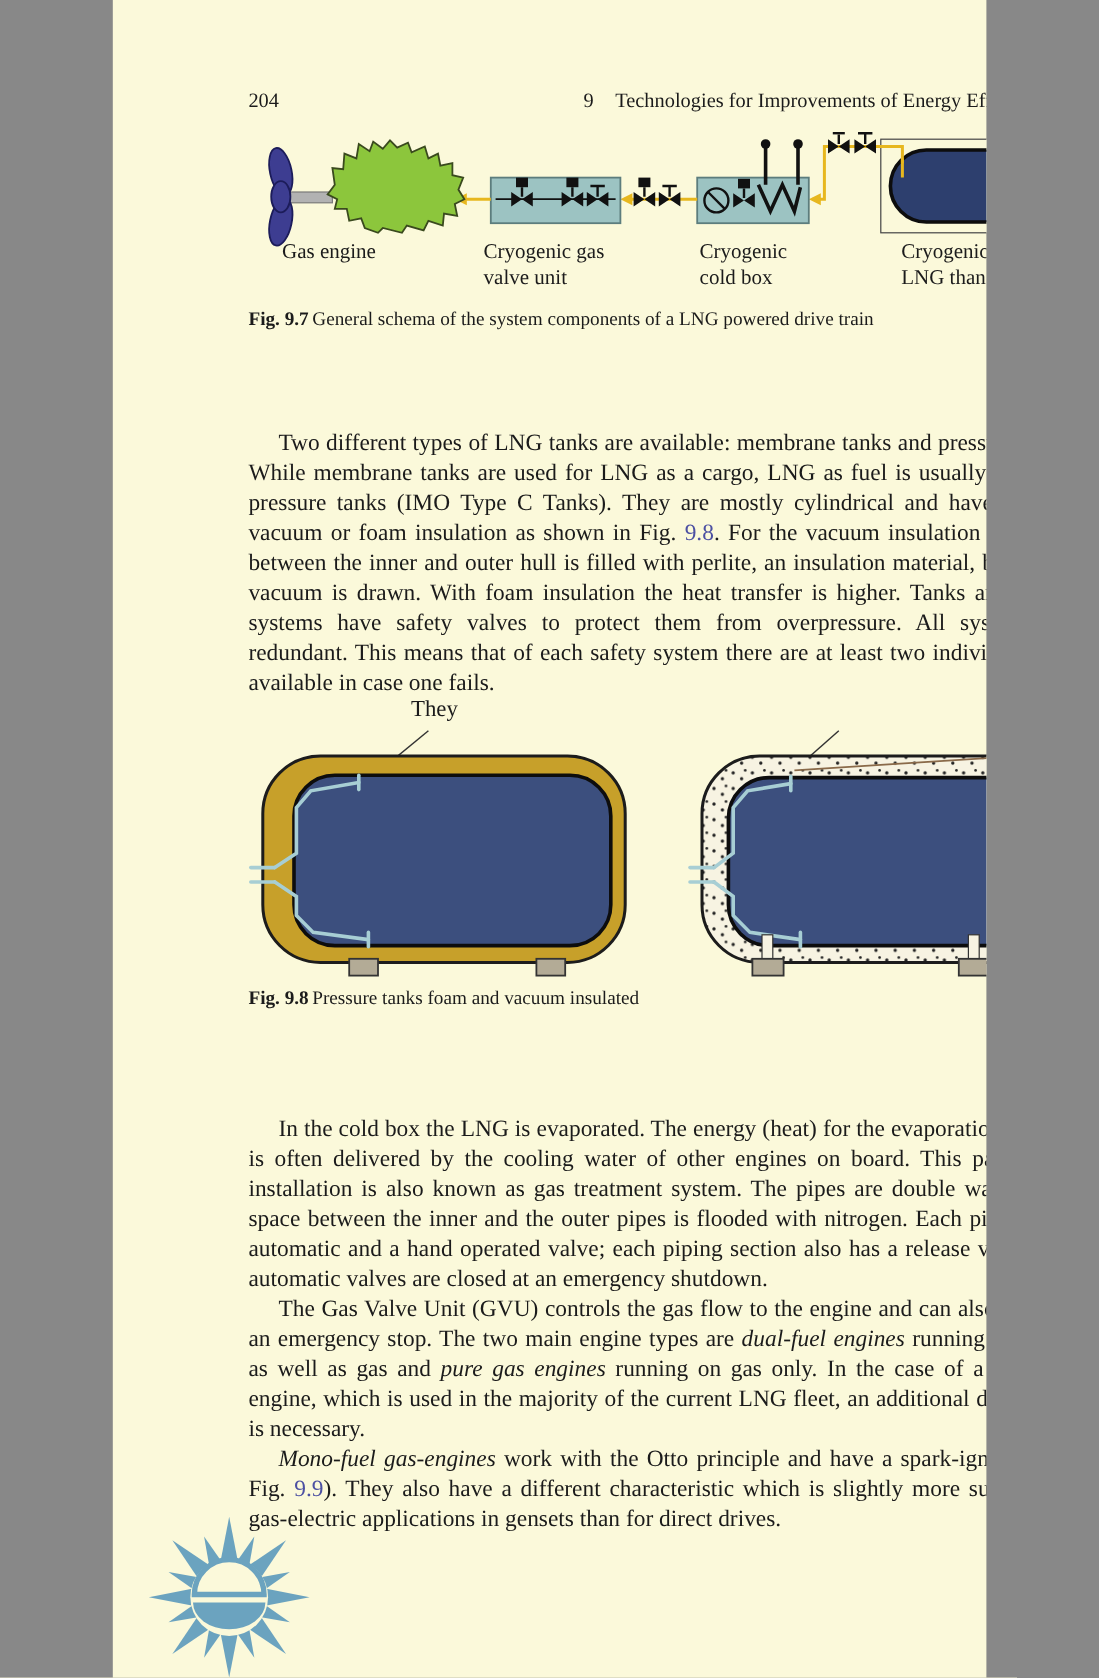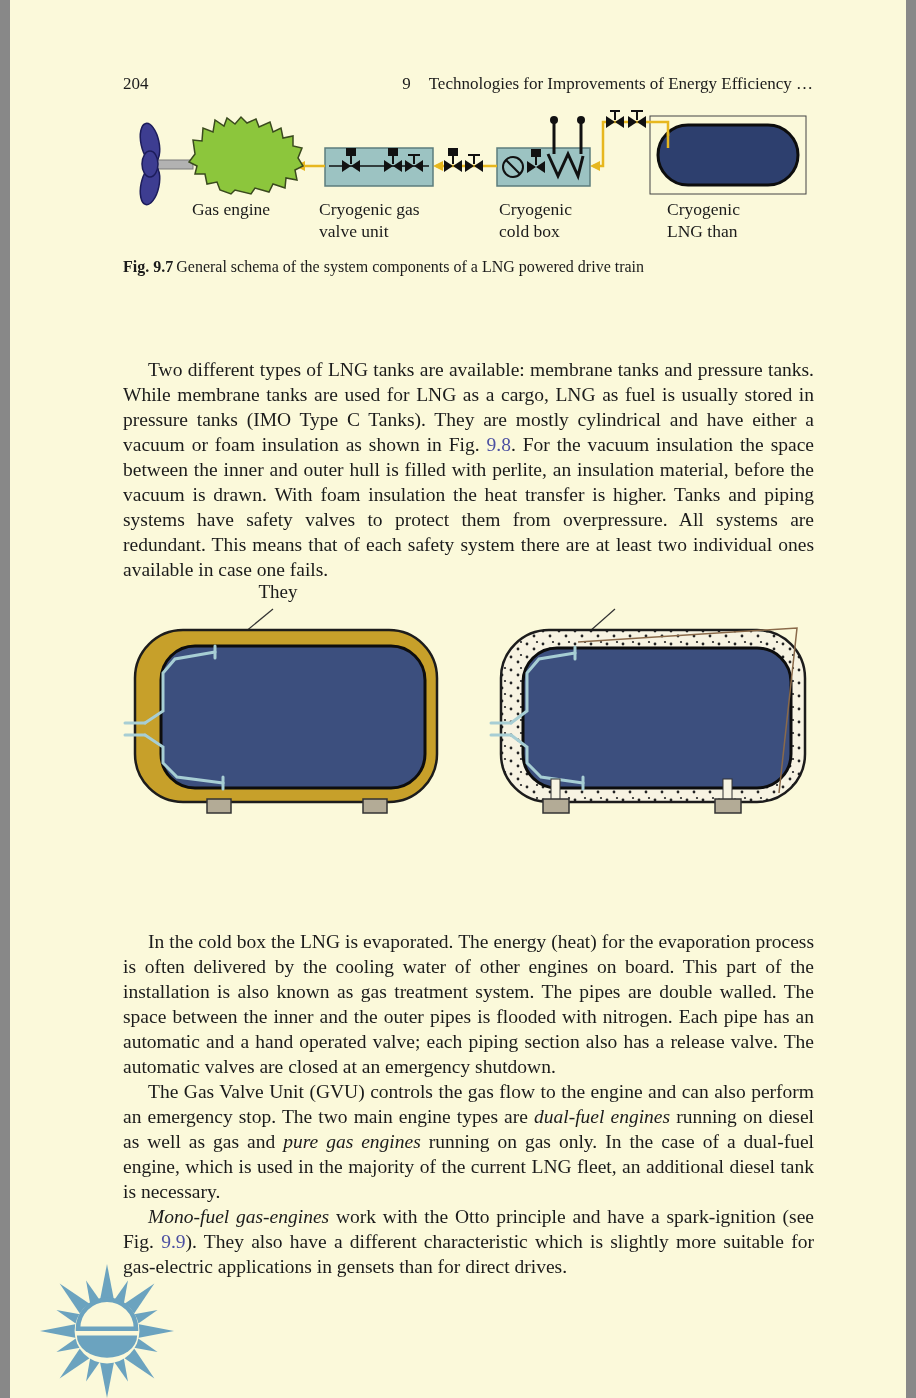--- a/index.html
+++ b/index.html
@@ -5,21 +5,21 @@
   :root{
     --page-bg:#fbf9da; --ink:#1b1b1b; --link:#4c50a2; --wm-blue:#6ba3bf;
     --teal:#9cc3c2; --engine-green:#8cc63c; --propeller-blue:#3d3d91;
     --tank-navy:#2d3f6e; --tank-navy2:#3c4f7e; --foam-gold:#c7a02a;
     --shell-cream:#f7f3e2; --pipe-yellow:#e7b71e; --pipe-blue:#a7ced4;
     --foot-gray:#b3ab96; --strap-brown:#8a6a4a;
   }
   html,body{margin:0;padding:0;}
   body{background:#888;}
   .page{
-    position:relative; width:896px; height:1398px; margin:0 auto;
+    position:relative; width:728px; height:1398px; margin:0 auto;
     background:var(--page-bg); overflow:hidden;
     font-family:"Liberation Serif", serif; color:var(--ink);
   }
   
   .header{position:absolute; left:113px; top:74px; width:690px; display:flex; font-size:17px;}
   .running-head{margin-left:auto;}
   .running-head .chnum{margin-right:18px;}
   
   .fig1{position:absolute; left:113px; top:110px; width:690px; height:138px;}
   .fig1 svg{position:absolute; left:0; top:0;}
@@ -156,21 +156,21 @@
         <rect class="shaft" x="30" y="50" width="40" height="9"></rect>
         <path class="engine" d="M72,44 L70,30 L79,31 L80,18 L90,22 L92,10 L101,16 L104,8 L112,14 L118,7 L124,13 L133,9 L136,17 L147,12 L150,22 L158,18 L160,28 L170,26 L170,36 L179,38 L175,48 L180,56 L172,60 L174,70 L163,68 L162,78 L150,74 L146,82 L132,78 L128,84 L112,80 L108,84 L97,80 L94,72 L84,74 L82,64 L72,64 L74,56 L66,52 Z"></path>
       </g>
       <g>
         <ellipse class="prop" cx="27" cy="33" rx="9" ry="20" transform="rotate(-12 27 33)"></ellipse>
         <ellipse class="prop" cx="27" cy="75" rx="9" ry="20" transform="rotate(12 27 75)"></ellipse>
         <ellipse class="prop" cx="27" cy="54" rx="8" ry="13"></ellipse>
       </g>
     </svg>
 
-    <div class="complabel" style="left:28px; top:88px; width:160px; text-align:center;">Gas engine</div>
+    <div class="complabel" style="left:28px; top:88px; width:160px; ">Gas engine</div>
     <div class="complabel" style="left:196px; top:88px;">
       <div>Cryogenic gas</div>
       <div>valve unit</div>
     </div>
     <div class="complabel" style="left:376px; top:88px;">
       <div>Cryogenic</div>
       <div>cold box</div>
     </div>
     <div class="complabel" style="left:544px; top:88px;">
       <div>Cryogenic</div>
@@ -223,20 +223,23 @@
         <rect class="leg" x="428" y="204" width="9" height="22"></rect>
         <rect class="leg" x="600" y="204" width="9" height="22"></rect>
         <rect class="foot" x="420" y="224" width="26" height="14"></rect>
         <rect class="foot" x="592" y="224" width="26" height="14"></rect>
       </g>
     </svg>
 
     <div class="tanklabel" style="left:100px; top:6px; width:110px;">They</div>
   </div>
 
+  <div class="caption" style="top:824px;">
+    <span class="cap-label">Fig. 9.8</span><span>Pressure tanks foam and vacuum insulated</span>
+  </div>
 
   <div class="para" style="top:892px;"><span>In the cold box the LNG is evaporated. The energy (heat) for the evaporation process is often delivered by the cooling water of other engines on board. This part of the installation is also known as gas treatment system. The pipes are double walled. The space between the inner and the outer pipes is flooded with nitrogen. Each pipe has an automatic and a hand operated valve; each piping section also has a release valve. The automatic valves are closed at an emergency shutdown.</span></div>
   <div class="para" style="top:1042px;"><span>The Gas Valve Unit (GVU) controls the gas flow to the engine and can also perform an emergency stop. The two main engine types are </span><span class="seg-italic">dual-fuel engines</span><span> running on diesel as well as gas and </span><span class="seg-italic">pure gas engines</span><span> running on gas only. In the case of a dual-fuel engine, which is used in the majority of the current LNG fleet, an additional diesel tank is necessary.</span></div>
   <div class="para" style="top:1167px;"><span class="seg-italic">Mono-fuel gas-engines</span><span> work with the Otto principle and have a spark-ignition (see Fig. </span><span class="seg-link">9.9</span><span>). They also have a different characteristic which is slightly more suitable for gas-electric applications in gensets than for direct drives.</span></div>
 
   <div class="wm">
     <svg class="wm-sun" width="186" height="134" viewBox="0 0 120 120">
       <defs>
         <polygon id="rayL" points="60,0 53,36 67,36" style="fill:var(--wm-blue)"></polygon>
         <polygon id="rayS" points="60,11 54,38 66,38" style="fill:var(--wm-blue)"></polygon>

